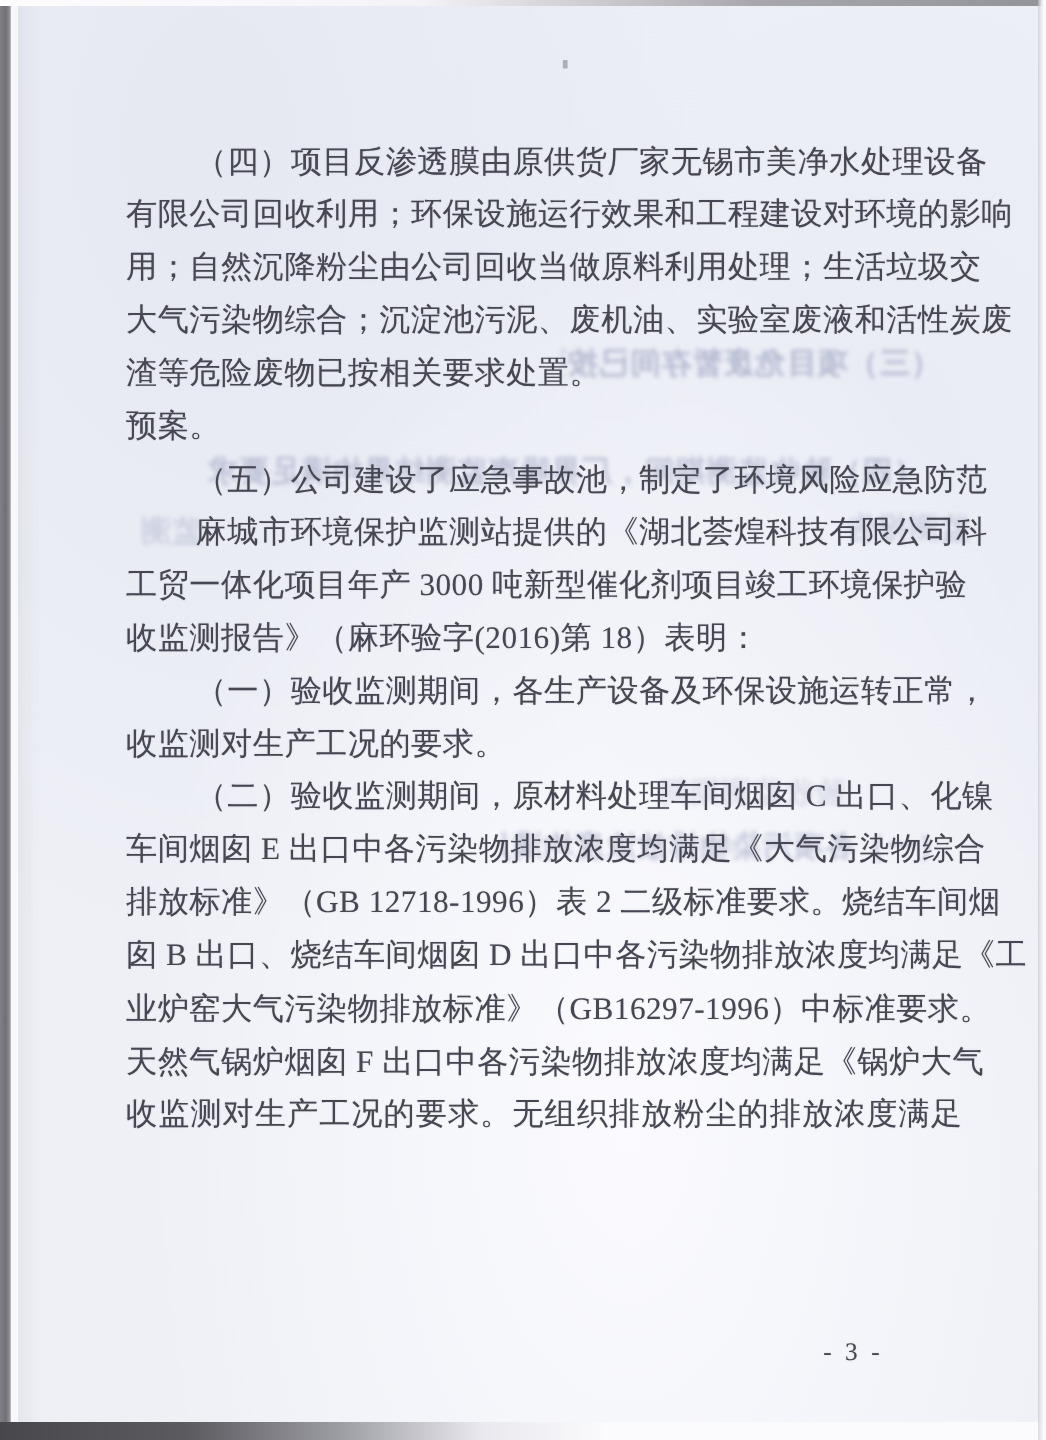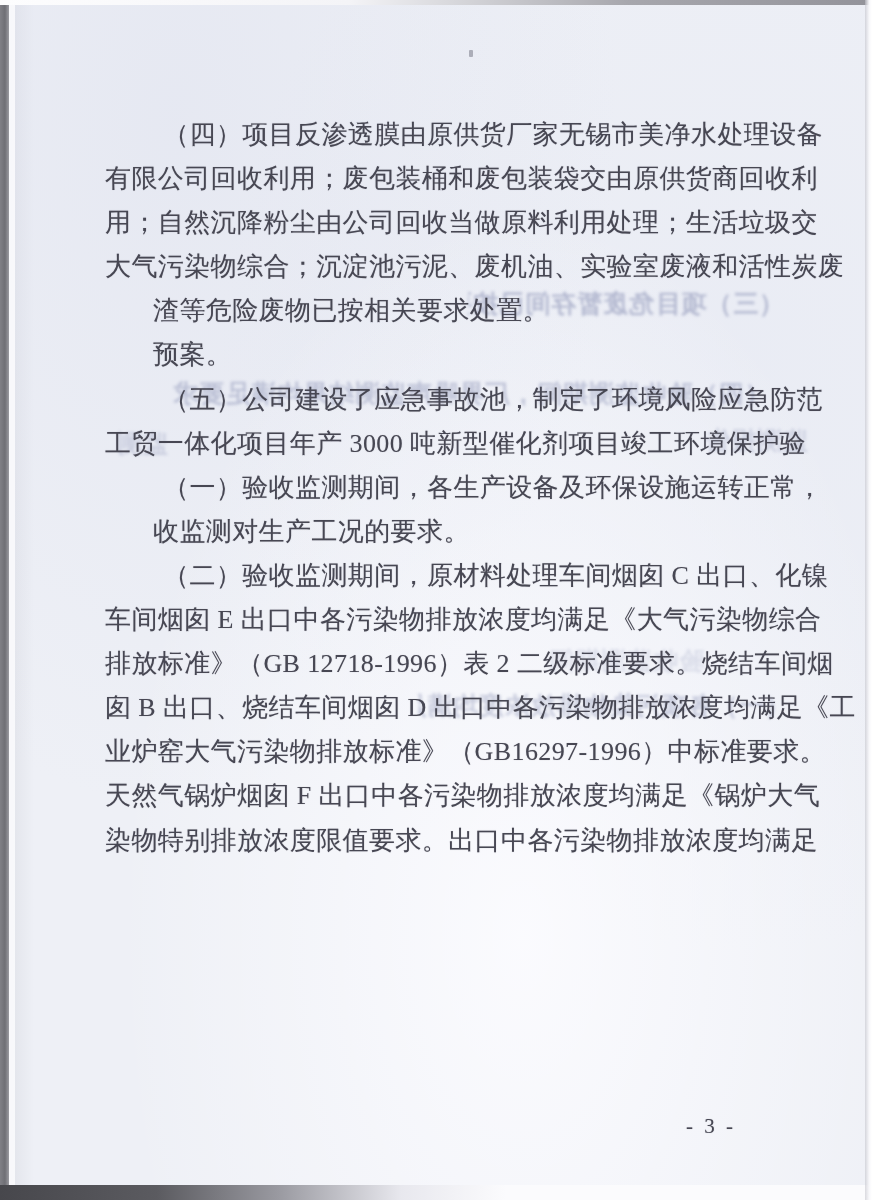--- a/index.html
+++ b/index.html
@@ -34,21 +34,21 @@
   #text-block{
     position:absolute;left:105px;top:113px;width:697px;
     color:var(--ink,#474753);
   }
   .line{
     height:44.1px;line-height:44.1px;font-size:26px;
     letter-spacing:.4px;white-space:nowrap;
     text-align:justify;text-align-last:justify;
     text-shadow:0 0 1px rgba(71,71,83,.35);
   }
-  .line.short{text-align-last:left;margin-left:48px;}
+  .line.short{text-align-last:left;}
   .line.indent{padding-left:58px;}
   .line.bold{font-weight:bold;text-align-last:left;font-size:26.5px;letter-spacing:.2px;}
   
   .ghost{
     position:absolute;height:32px;line-height:32px;
     font-size:25px;font-weight:bold;color:#7e86ad;
     transform:scaleX(-1);filter:blur(1.6px);
     white-space:nowrap;overflow:hidden;
     letter-spacing:1px;
   }
@@ -78,32 +78,34 @@
       <div class="ghost" style="top: 288px; left: 468px; width: 316px; opacity: 0.5;">（三）项目危废暂存间已按要求建成使用</div>
       <div class="ghost" style="top: 378px; left: 168px; width: 602px; opacity: 0.42;">（四）验收监测期间，厂界噪声监测结果均满足要求</div>
       <div class="ghost" style="top: 425px; left: 612px; width: 196px; opacity: 0.26;">监测报告</div>
       <div class="ghost" style="top: 428px; left: 112px; width: 56px; opacity: 0.28;">监测</div>
       <div class="ghost" style="top: 645px; left: 478px; width: 226px; opacity: 0.2;">验收监测期间</div>
       <div class="ghost" style="top: 690px; left: 418px; width: 372px; opacity: 0.38;">（一）各项污染物排放浓度均满足标准</div>
     </div>
 
   <div id="text-block">
       <div class="line indent">（四）项目反渗透膜由原供货厂家无锡市美净水处理设备</div>
-      <div class="line">有限公司回收利用；废包装桶和废包装袋交由原供货商回收利</div>
+      <div class="line">有限公司回收利用；环保设施运行效果和工程建设对环境的影响</div>
       <div class="line">用；自然沉降粉尘由公司回收当做原料利用处理；生活垃圾交</div>
       <div class="line">大气污染物综合；沉淀池污泥、废机油、实验室废液和活性炭废</div>
       <div class="line short">渣等危险废物已按相关要求处置。</div>
       <div class="line short">预案。</div>
       <div class="line indent">（五）公司建设了应急事故池，制定了环境风险应急防范</div>
+      <div class="line indent">麻城市环境保护监测站提供的《湖北荟煌科技有限公司科</div>
       <div class="line">工贸一体化项目年产 3000 吨新型催化剂项目竣工环境保护验</div>
+      <div class="line short">收监测报告》（麻环验字(2016)第 18）表明：</div>
       <div class="line indent">（一）验收监测期间，各生产设备及环保设施运转正常，</div>
       <div class="line short">收监测对生产工况的要求。</div>
       <div class="line indent">（二）验收监测期间，原材料处理车间烟囱 C 出口、化镍</div>
       <div class="line">车间烟囱 E 出口中各污染物排放浓度均满足《大气污染物综合</div>
       <div class="line">排放标准》（GB 12718-1996）表 2 二级标准要求。烧结车间烟</div>
       <div class="line">囱 B 出口、烧结车间烟囱 D 出口中各污染物排放浓度均满足《工</div>
       <div class="line">业炉窑大气污染物排放标准》（GB16297-1996）中标准要求。</div>
       <div class="line">天然气锅炉烟囱 F 出口中各污染物排放浓度均满足《锅炉大气</div>
-      <div class="line">染物特别排放浓度限值要求。出口中各污染物排放浓度均满足</div>
+      <div class="line">收监测对生产工况的要求。无组织排放粉尘的排放浓度满足</div>
     </div>
 
   <div id="page-number">- 3 -</div>
 </div>
 
 </body></html>

